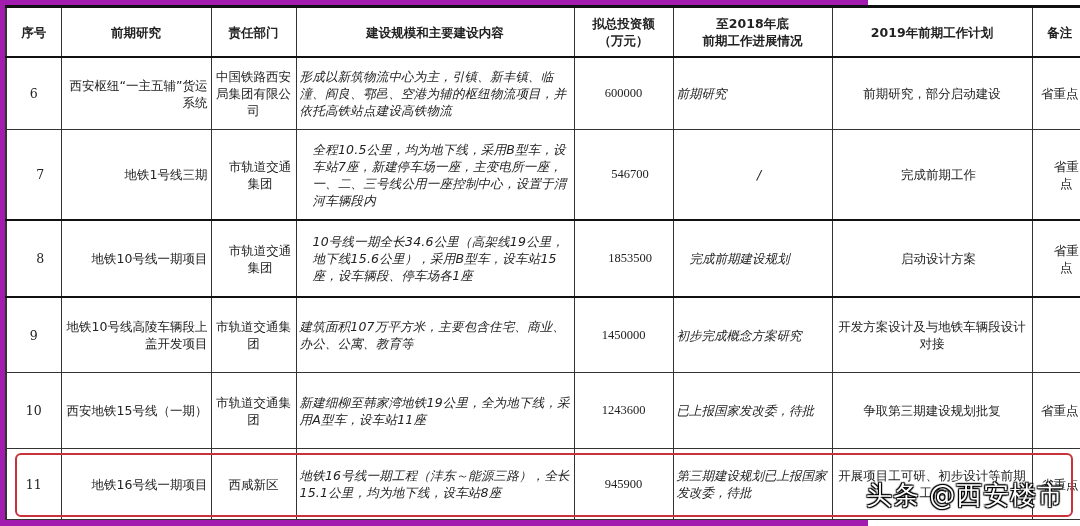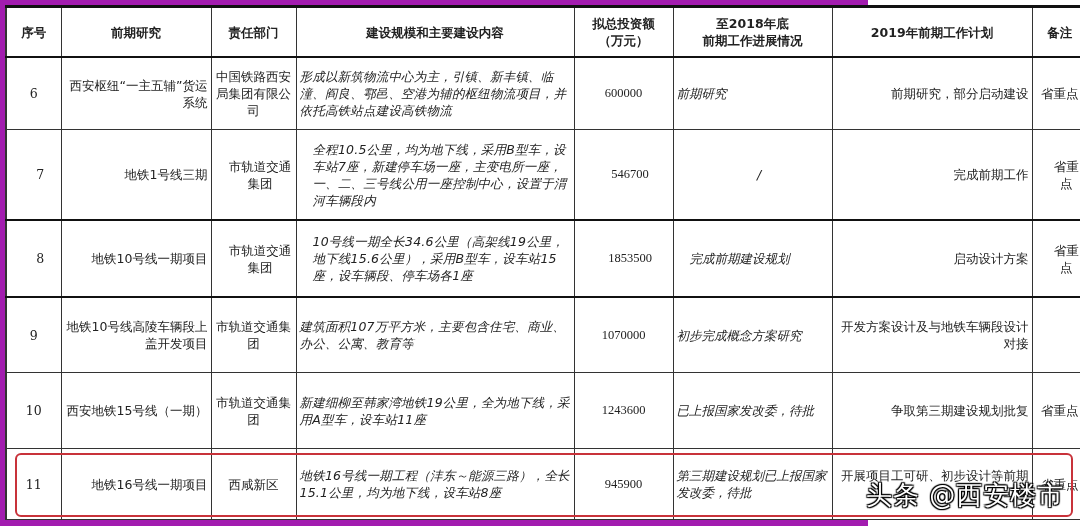--- a/index.html
+++ b/index.html
@@ -50,21 +50,21 @@
       font-size: 12.5px;
       color: #222;
       border-bottom: 2px solid #111;
     }
     td.c-no { text-align: center; font-family: "DejaVu Serif", "Liberation Serif", serif; }
     td.c-name { text-align: right; }
     td.c-dept { text-align: center; margin-top: 28px; }
     td.c-scope { text-align: left; letter-spacing: 0.2px; font-style: italic; }
     td.c-inv { text-align: center; font-family: Liberation Serif, serif; }
     td.c-prog { text-align: left; font-style: italic; }
-    td.c-plan { text-align: right; }
+    td.c-plan { text-align: center; }
     td.c-note { text-align: center; }
     tr.r6 td { height: 71px; }
     tr.r7 td { height: 89px; }
     tr.r8 td { height: 75px; }
     tr.r9 td { height: 74px; }
     tr.r10 td { height: 75px; }
     tr.r11 td { height: 70px; }
     tr.row-bold-bottom td { border-bottom: 2px solid #111; padding-left: 16px; }
 
     .highlight-box {
@@ -152,21 +152,21 @@
         <td class="c-inv">1853500</td>
         <td class="c-prog">完成前期建设规划</td>
         <td class="c-plan">启动设计方案</td>
         <td class="c-note">省重点</td>
       </tr>
       <tr class="r9">
         <td class="c-no">9</td>
         <td class="c-name">地铁10号线高陵车辆段上盖开发项目</td>
         <td class="c-dept">市轨道交通集团</td>
         <td class="c-scope">建筑面积107万平方米，主要包含住宅、商业、办公、公寓、教育等</td>
-        <td class="c-inv">1070000</td>
+        <td class="c-inv">1450000</td>
         <td class="c-prog">初步完成概念方案研究</td>
         <td class="c-plan">开发方案设计及与地铁车辆段设计对接</td>
         <td class="c-note"></td>
       </tr>
       <tr class="r10">
         <td class="c-no">10</td>
         <td class="c-name">西安地铁15号线（一期）</td>
         <td class="c-dept">市轨道交通集团</td>
         <td class="c-scope">新建细柳至韩家湾地铁19公里，全为地下线，采用A型车，设车站11座</td>
         <td class="c-inv">1243600</td>

